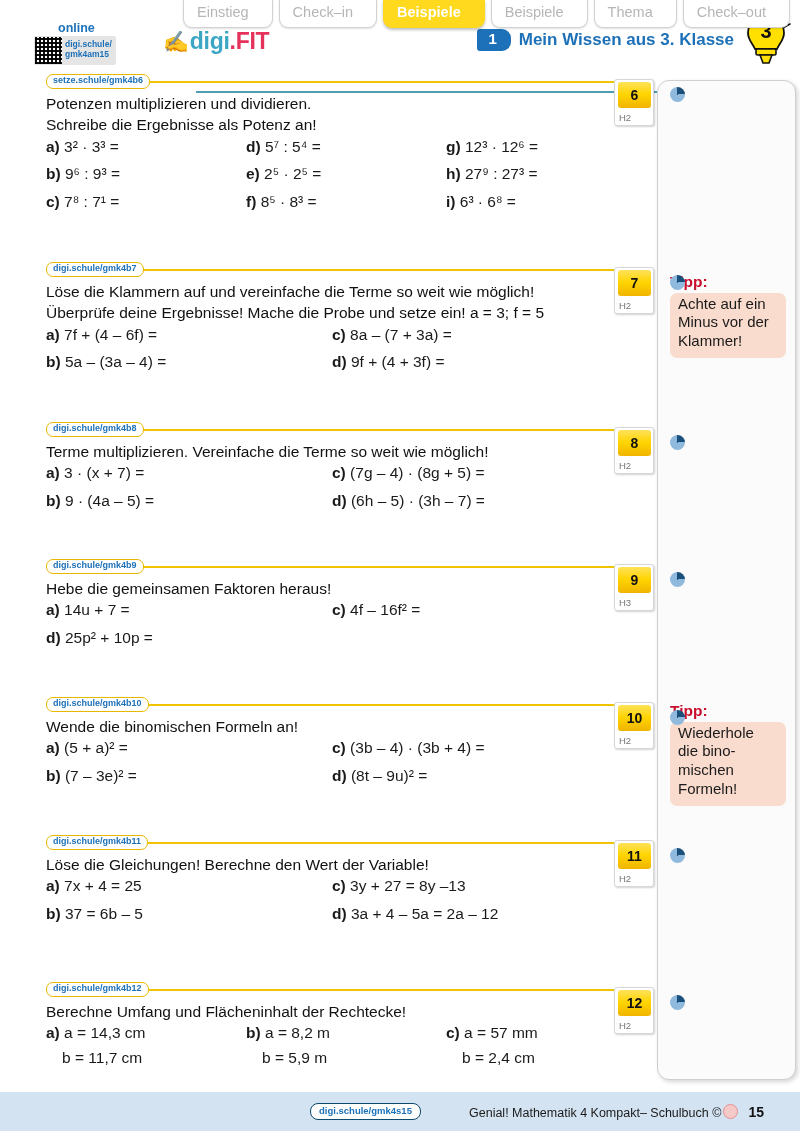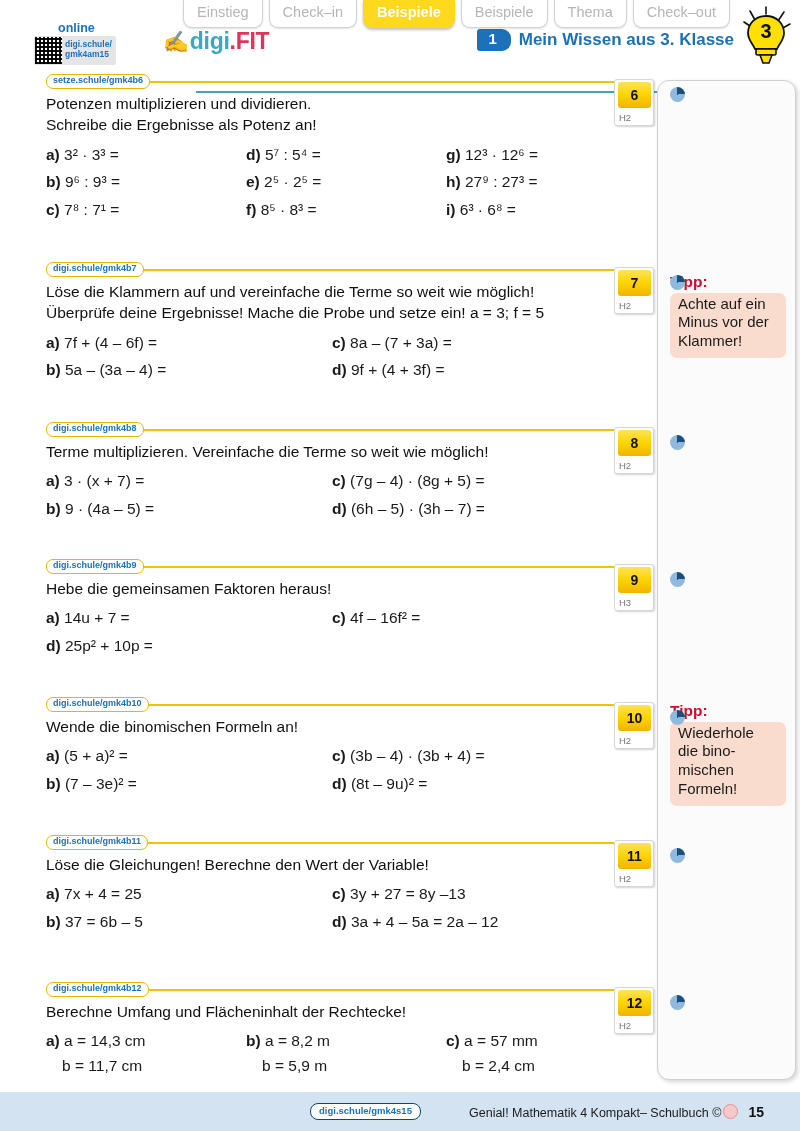--- a/index.html
+++ b/index.html
@@ -25,21 +25,21 @@
     align-items: flex-start;
     z-index: 6;
   }
   .tab {
     border: 1px solid #d2d2d2;
     border-top: none;
     border-radius: 0 0 9px 9px;
     background: #fff;
     color: #b6b6b6;
     font-size: 14.5px;
-    padding: 5px 13px 6px 13px;
+    padding: 5px 23px 6px 13px;
     line-height: 1.1;
     white-space: nowrap;
     box-shadow: 0 1px 2px rgba(0,0,0,.12);
   }
   .tab.active {
     background: #ffd91e;
     color: #ffffff;
     font-weight: bold;
     border-color: #ffd91e;
     box-shadow: 0 2px 3px rgba(0,0,0,.25);
@@ -246,21 +246,21 @@
     position: absolute;
     right: -32px; top: 2px;
     width: 15px; height: 15px;
     border-radius: 50%;
     background: conic-gradient(#1a4f7a 0deg 90deg, #8fb9dd 90deg 360deg);
   }
 
   
   .items {
     display: grid;
-    margin-top: 9px;
+    margin-top: 1px;
     row-gap: 8px;
     font-size: 15.5px;
     line-height: 1.25;
   }
   .items.cols-3 { grid-template-columns: 200px 200px 1fr; }
   .items.cols-2 { grid-template-columns: 286px 1fr; }
   .item .lbl { font-weight: bold; }
   .item .sub { display: block; padding-left: 16px; margin-top: 5px; }
 
   

